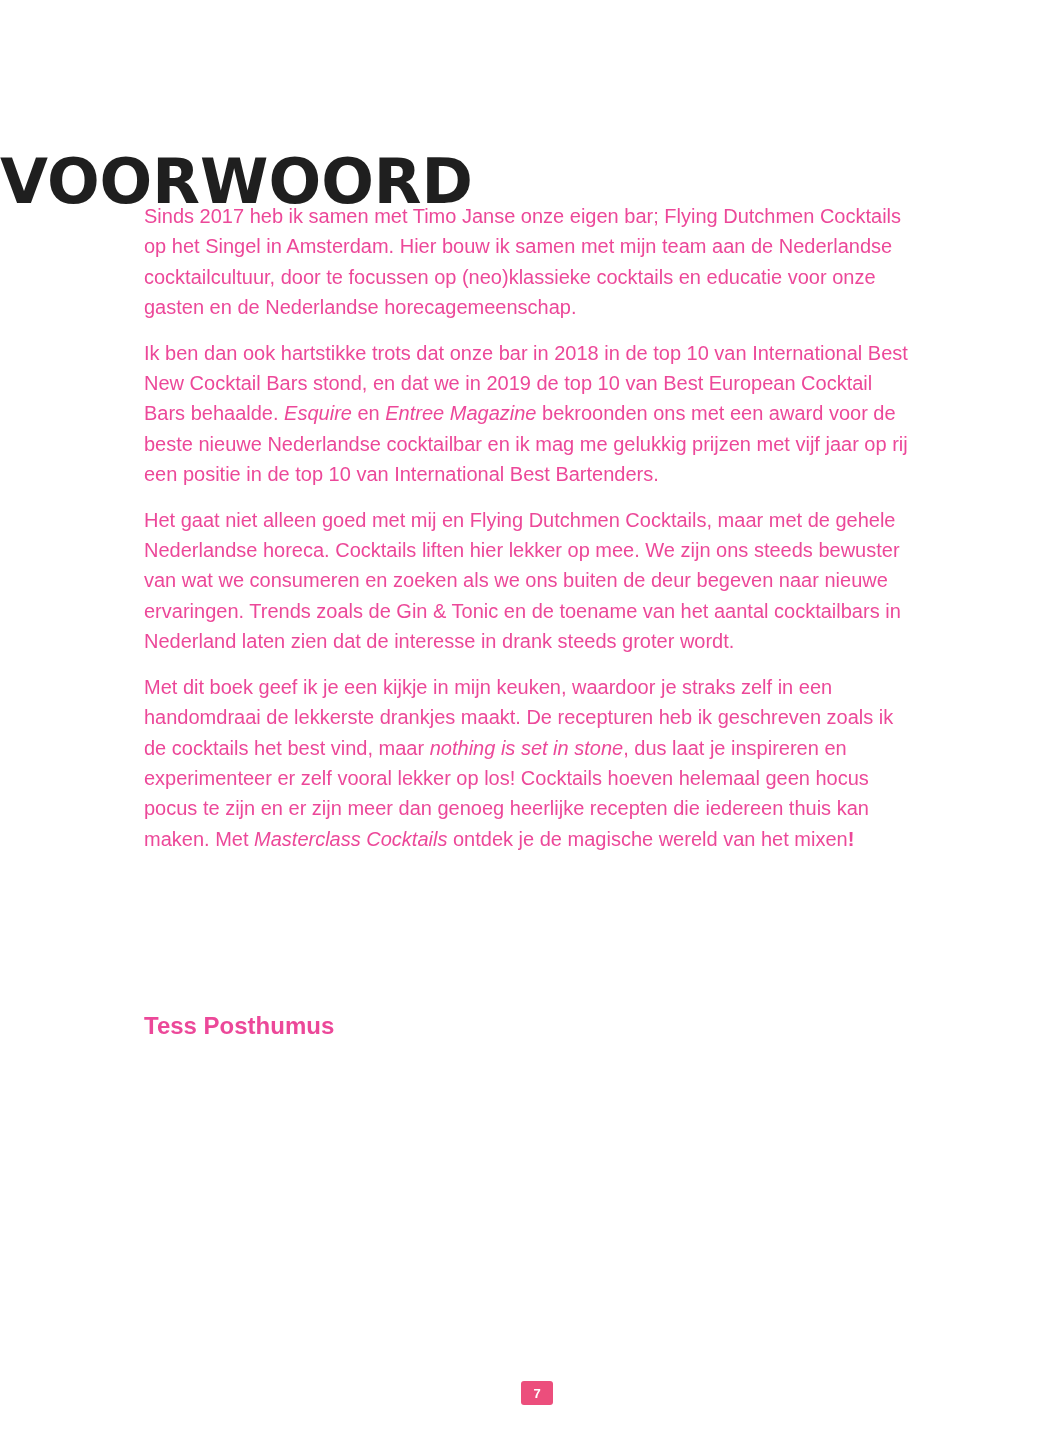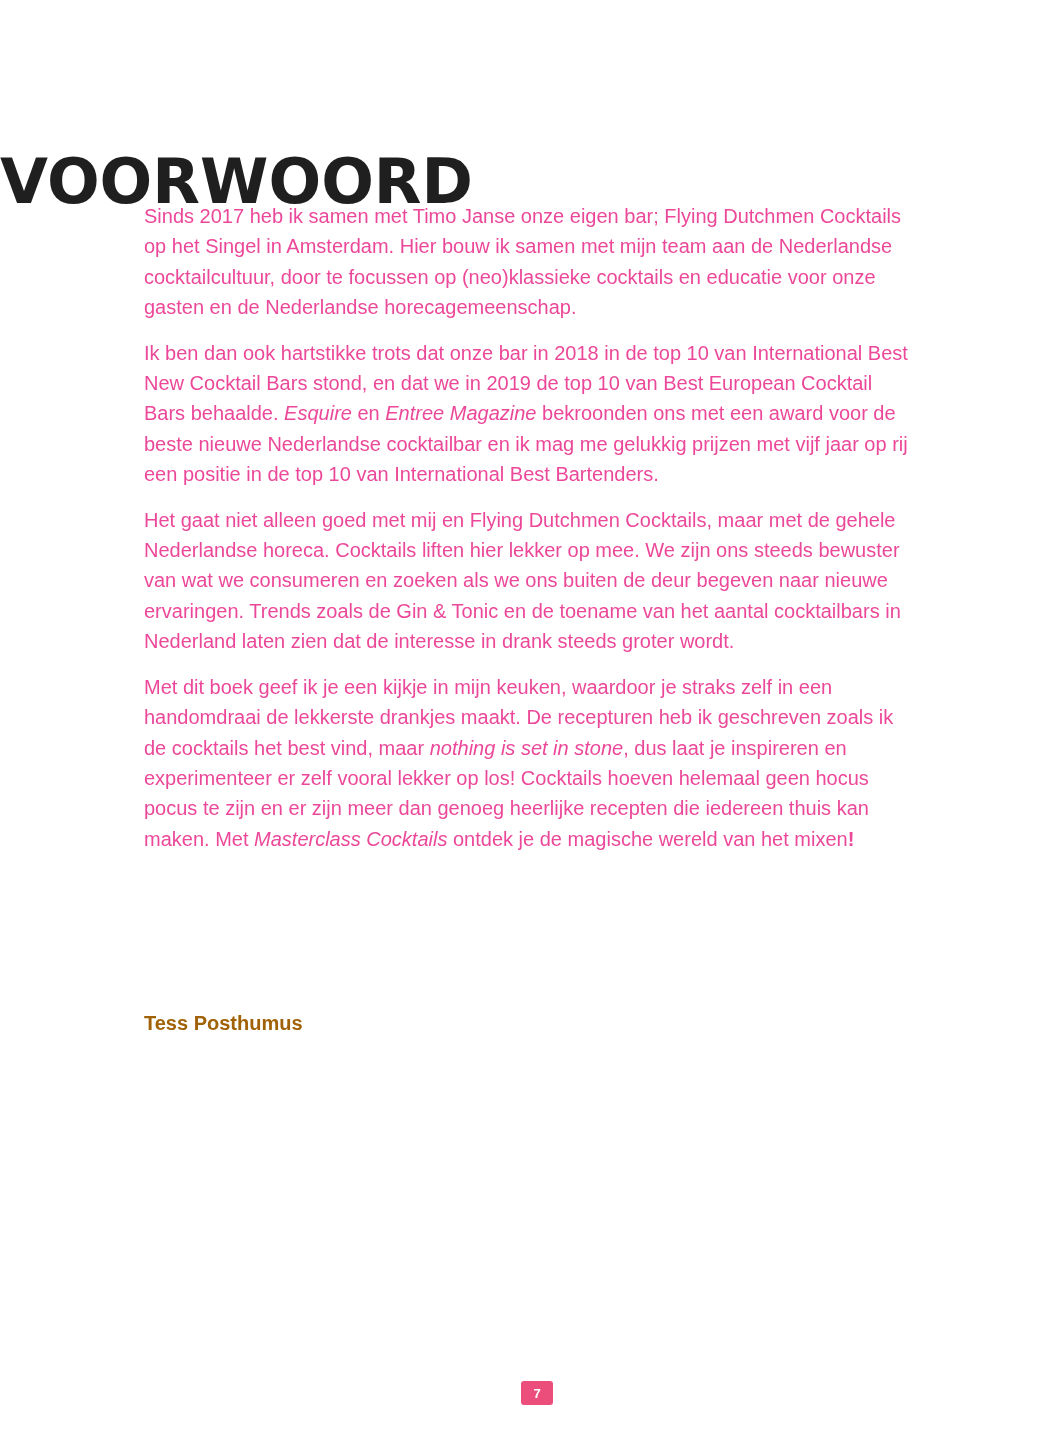--- a/index.html
+++ b/index.html
@@ -13,21 +13,21 @@
   }
   .content {
     position: absolute; left: 144px; top: 201px; width: 765px;
     font-family: "Liberation Sans", sans-serif;
     font-size: 20px; line-height: 30.4px; color: #ec4899;
   }
   .content p { margin: 0 0 15px 0; }
   .signature {
     position: absolute; left: 144px; top: 1012px;
     font-family: "Liberation Sans", sans-serif;
-    font-weight: bold; font-size: 20px; color: #a16207;
+    font-weight: bold; font-size: 24px; color: #ec4899;
   }
   .page-num {
     position: absolute; left: 521px; top: 1381px; width: 32px; height: 24px;
     background: #ec4e7c; border-radius: 3px; color: #fff;
     font-family: "Liberation Sans", sans-serif; font-weight: bold; font-size: 13px;
     display: flex; align-items: center; justify-content: center;
   }
 </style>
 </head>
 <body>

